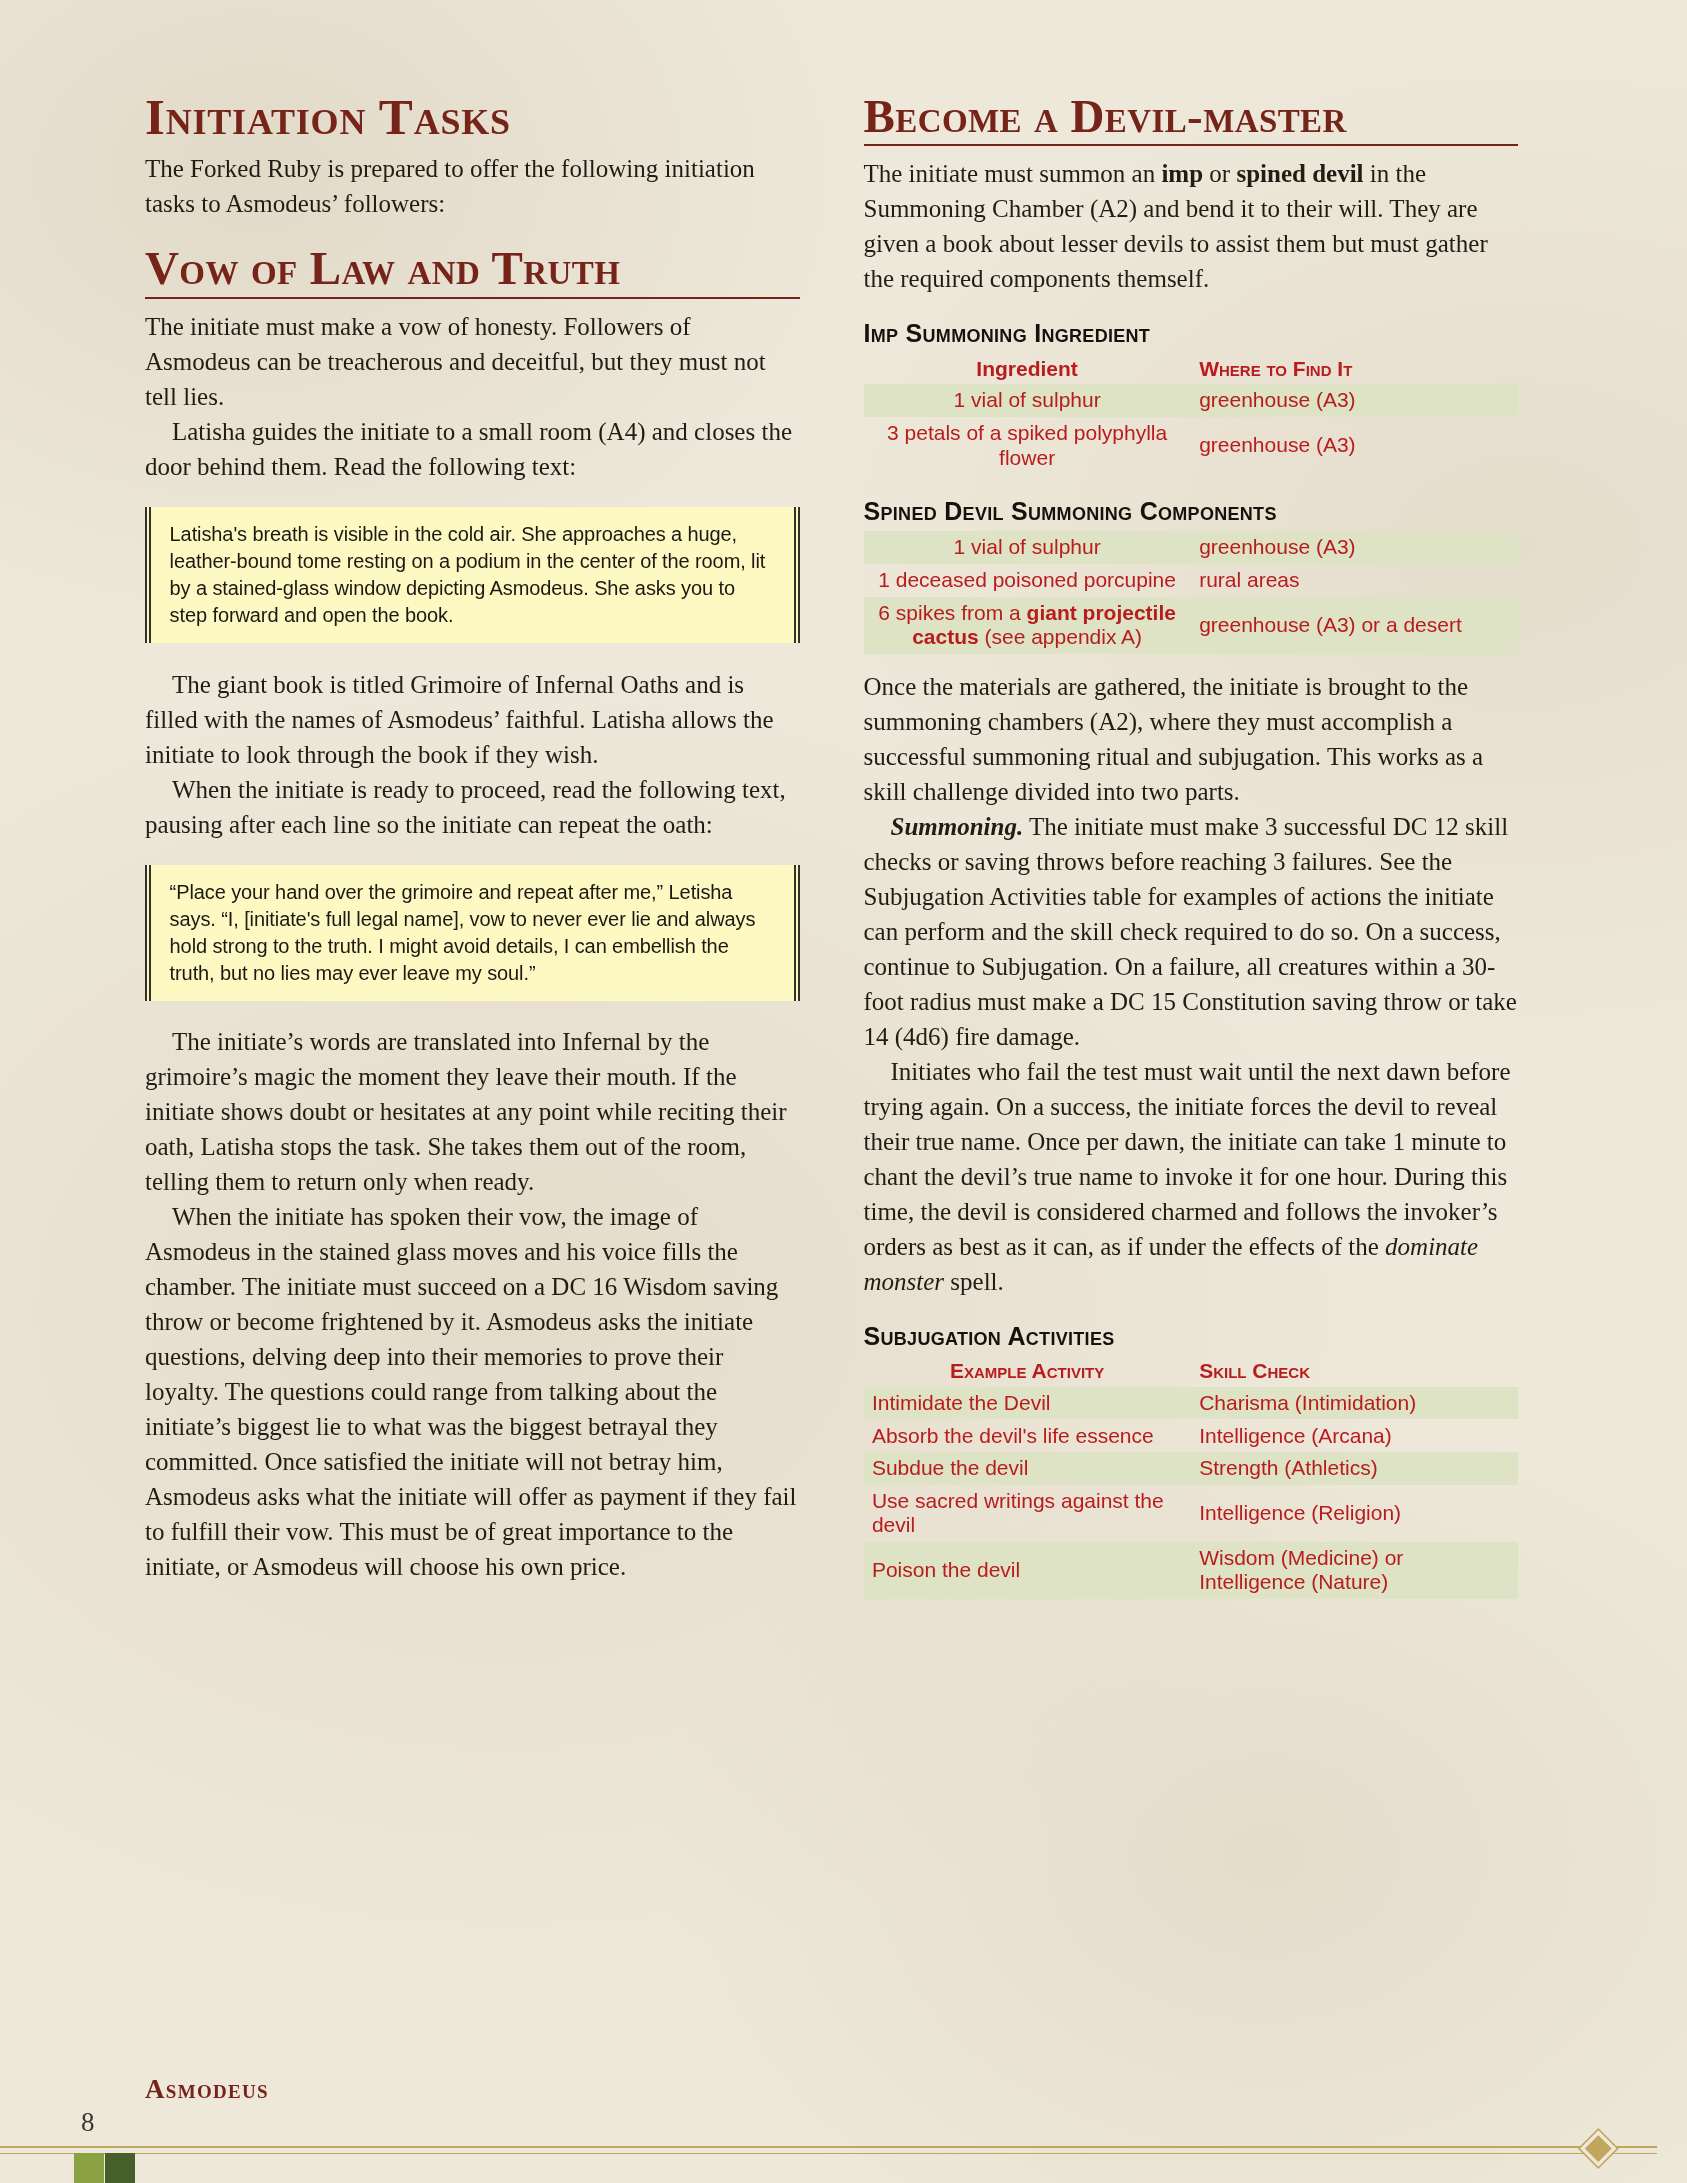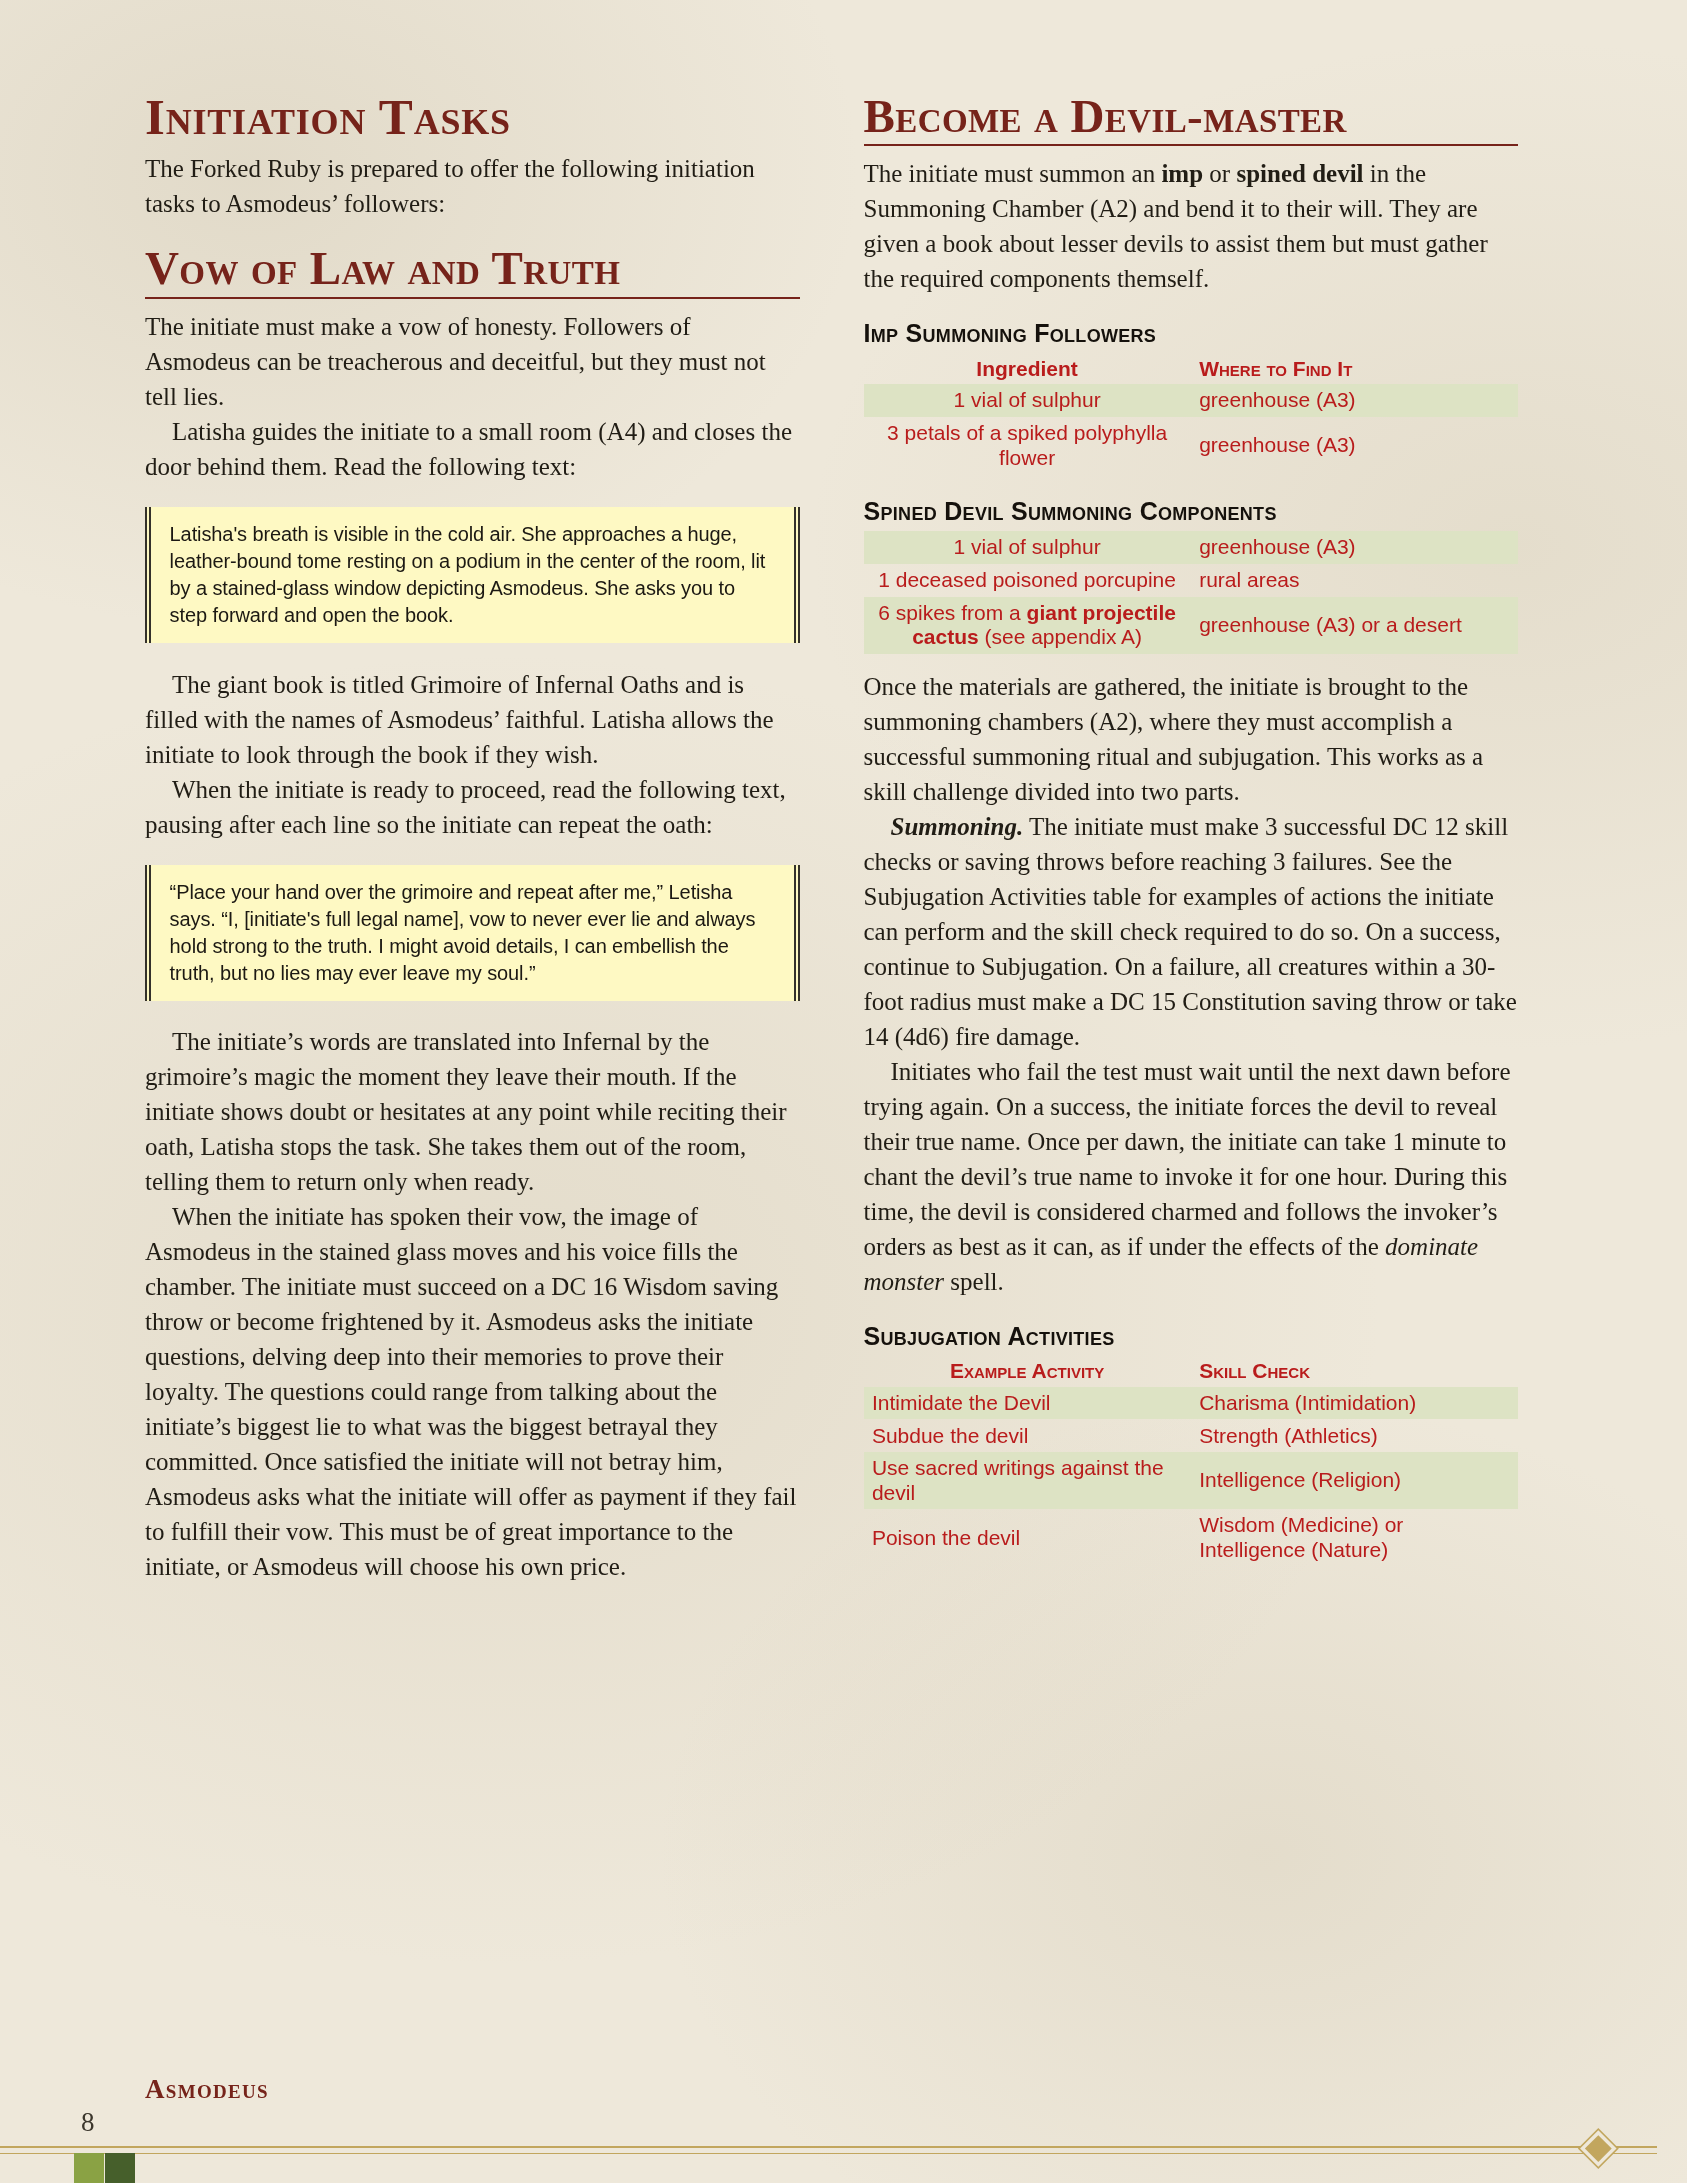--- a/index.html
+++ b/index.html
@@ -125,21 +125,21 @@
       </aside>
 
       <p class="para indent">The initiate’s words are translated into Infernal by the grimoire’s magic the moment they leave their mouth. If the initiate shows doubt or hesitates at any point while reciting their oath, Latisha stops the task. She takes them out of the room, telling them to return only when ready.</p>
       <p class="para indent">When the initiate has spoken their vow, the image of Asmodeus in the stained glass moves and his voice fills the chamber. The initiate must succeed on a DC 16 Wisdom saving throw or become frightened by it. Asmodeus asks the initiate questions, delving deep into their memories to prove their loyalty. The questions could range from talking about the initiate’s biggest lie to what was the biggest betrayal they committed. Once satisfied the initiate will not betray him, Asmodeus asks what the initiate will offer as payment if they fail to fulfill their vow. This must be of great importance to the initiate, or Asmodeus will choose his own price.</p>
     </section>
 
     <section class="col">
       <h2 class="top">Become a Devil-master</h2>
       <p class="para"><span>The initiate must summon an </span><span class="b">imp</span><span> or </span><span class="b">spined devil</span><span> in the Summoning Chamber (A2) and bend it to their will. They are given a book about lesser devils to assist them but must gather the required components themself.</span></p>
 
-      <h3>Imp Summoning Followers</h3>
+      <h3>Imp Summoning Ingredient</h3>
       <table class="center1">
         <thead>
           <tr>
             <th class="c1">Ingredient</th>
             <th class="c2 sc">Where to Find It</th>
           </tr>
         </thead>
         <tbody>
             <tr>
               <td class="c1">1 vial of sulphur</td>
@@ -181,20 +181,24 @@
             <th class="c1 sc">Example Activity</th>
             <th class="c2 sc">Skill Check</th>
           </tr>
         </thead>
         <tbody>
             <tr>
               <td class="c1">Intimidate the Devil</td>
               <td class="c2">Charisma (Intimidation)</td>
             </tr>
             <tr>
+              <td class="c1">Absorb the devil's life essence</td>
+              <td class="c2">Intelligence (Arcana)</td>
+            </tr>
+            <tr>
               <td class="c1">Subdue the devil</td>
               <td class="c2">Strength (Athletics)</td>
             </tr>
             <tr>
               <td class="c1">Use sacred writings against the devil</td>
               <td class="c2">Intelligence (Religion)</td>
             </tr>
             <tr>
               <td class="c1">Poison the devil</td>
               <td class="c2">Wisdom (Medicine) or Intelligence (Nature)</td>

